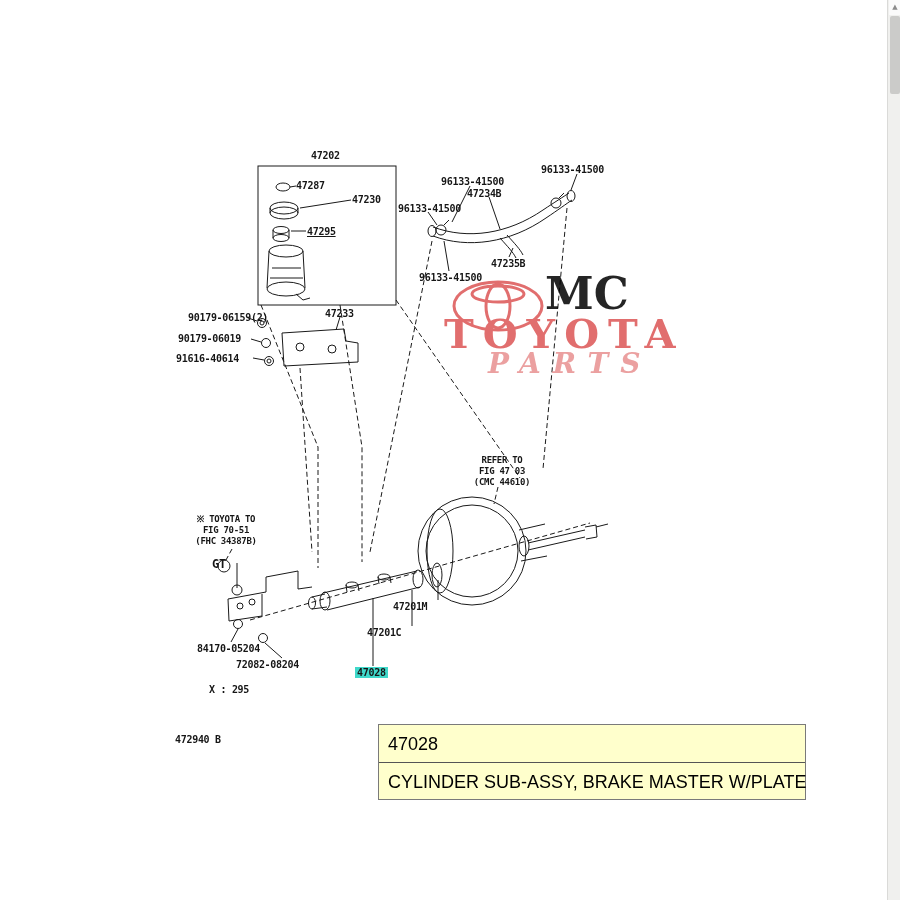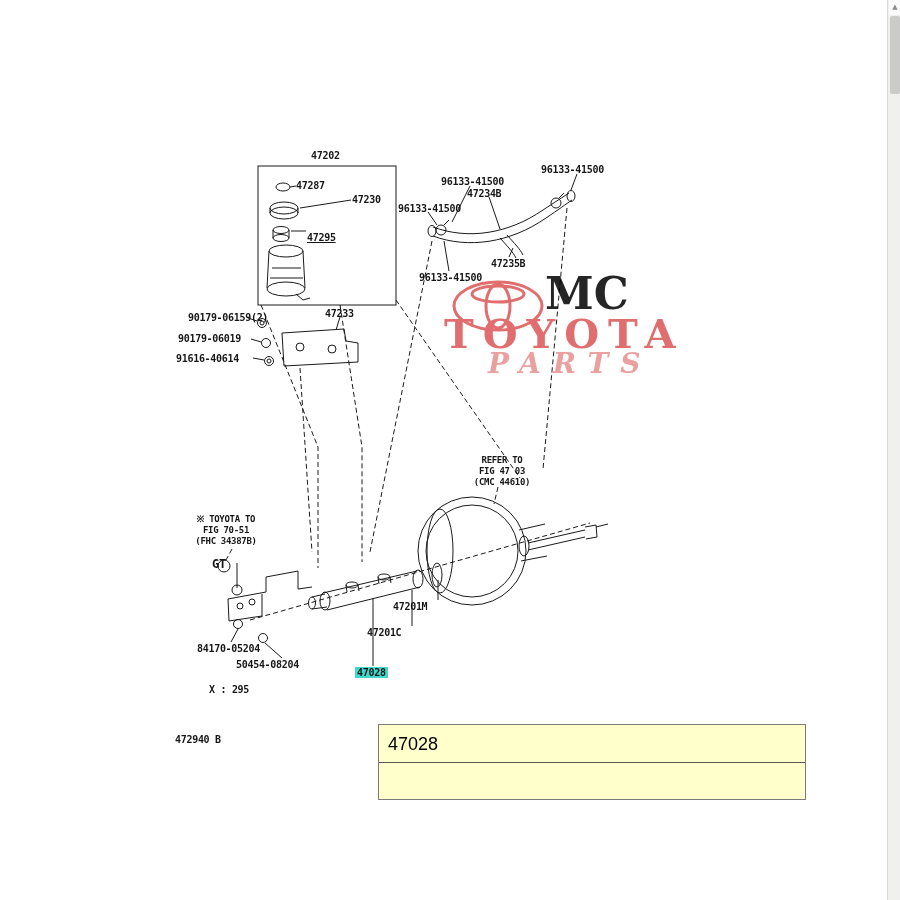--- a/index.html
+++ b/index.html
@@ -158,37 +158,37 @@
       <circle cx="238" cy="624" r="4.5"></circle>
       <circle cx="263" cy="638" r="4.5"></circle>
       <line x1="231" y1="642" x2="238" y2="629"></line>
       <line x1="282" y1="658" x2="265" y2="643"></line>
     </g>
   </svg>
 
   <span class="lbl" style="left:311px; top:150px;">47202</span>
   <span class="lbl" style="left:296px; top:180px;">47287</span>
   <span class="lbl" style="left:352px; top:194px;">47230</span>
-  <span class="lbl" style="left:307px; top:232px;text-decoration:underline;">47295</span>
+  <span class="lbl" style="left:307px; top:226px;text-decoration:underline;">47295</span>
   <span class="lbl" style="left:441px; top:176px;">96133-41500</span>
   <span class="lbl" style="left:467px; top:188px;">47234B</span>
   <span class="lbl" style="left:541px; top:164px;">96133-41500</span>
   <span class="lbl" style="left:398px; top:203px;">96133-41500</span>
   <span class="lbl" style="left:491px; top:258px;">47235B</span>
   <span class="lbl" style="left:419px; top:272px;">96133-41500</span>
   <span class="lbl" style="left:188px; top:312px;">90179-06159(2)</span>
   <span class="lbl" style="left:178px; top:333px;">90179-06019</span>
   <span class="lbl" style="left:176px; top:353px;">91616-40614</span>
   <span class="lbl" style="left:325px; top:308px;">47233</span>
   <span class="lbl" style="left:212px; top:558px; font-size:12px;">GT</span>
   <span class="lbl" style="left:393px; top:601px;">47201M</span>
   <span class="lbl" style="left:367px; top:627px;">47201C</span>
   <span class="lbl hl" style="left:355px; top:667px;">47028</span>
   <span class="lbl" style="left:197px; top:643px;">84170-05204</span>
-  <span class="lbl" style="left:236px; top:659px;">50454-08204</span>
+  <span class="lbl" style="left:236px; top:659px;">72082-08204</span>
   <span class="lbl" style="left:209px; top:684px;">X : 295</span>
   <span class="lbl" style="left:175px; top:734px;">472940 B</span>
 
   <div class="note" style="left:460px; top:455px; width:84px;">
     <div>REFER TO</div>
     <div>FIG 47 03</div>
     <div>(CMC 44610)</div>
   </div>
   <div class="note" style="left:184px; top:514px; width:84px;">
     <div>※ TOYOTA TO</div>
@@ -205,20 +205,21 @@
       </g>
     </svg>
     <div class="wm-brand">MC</div>
     <div class="wm-word1">TOYOTA</div>
     <div class="wm-word2">PARTS</div>
   </div>
 
   <div class="infobox">
     <div class="pn">47028</div>
     <div class="div"></div>
+    <div class="desc">CYLINDER SUB-ASSY, BRAKE MASTER W/PLATE</div>
   </div>
 
   <div class="scrollbar">
     <div class="scroll-up">▲</div>
     <div class="scroll-thumb"></div>
   </div>
 
 </div>
 
 </body></html>

